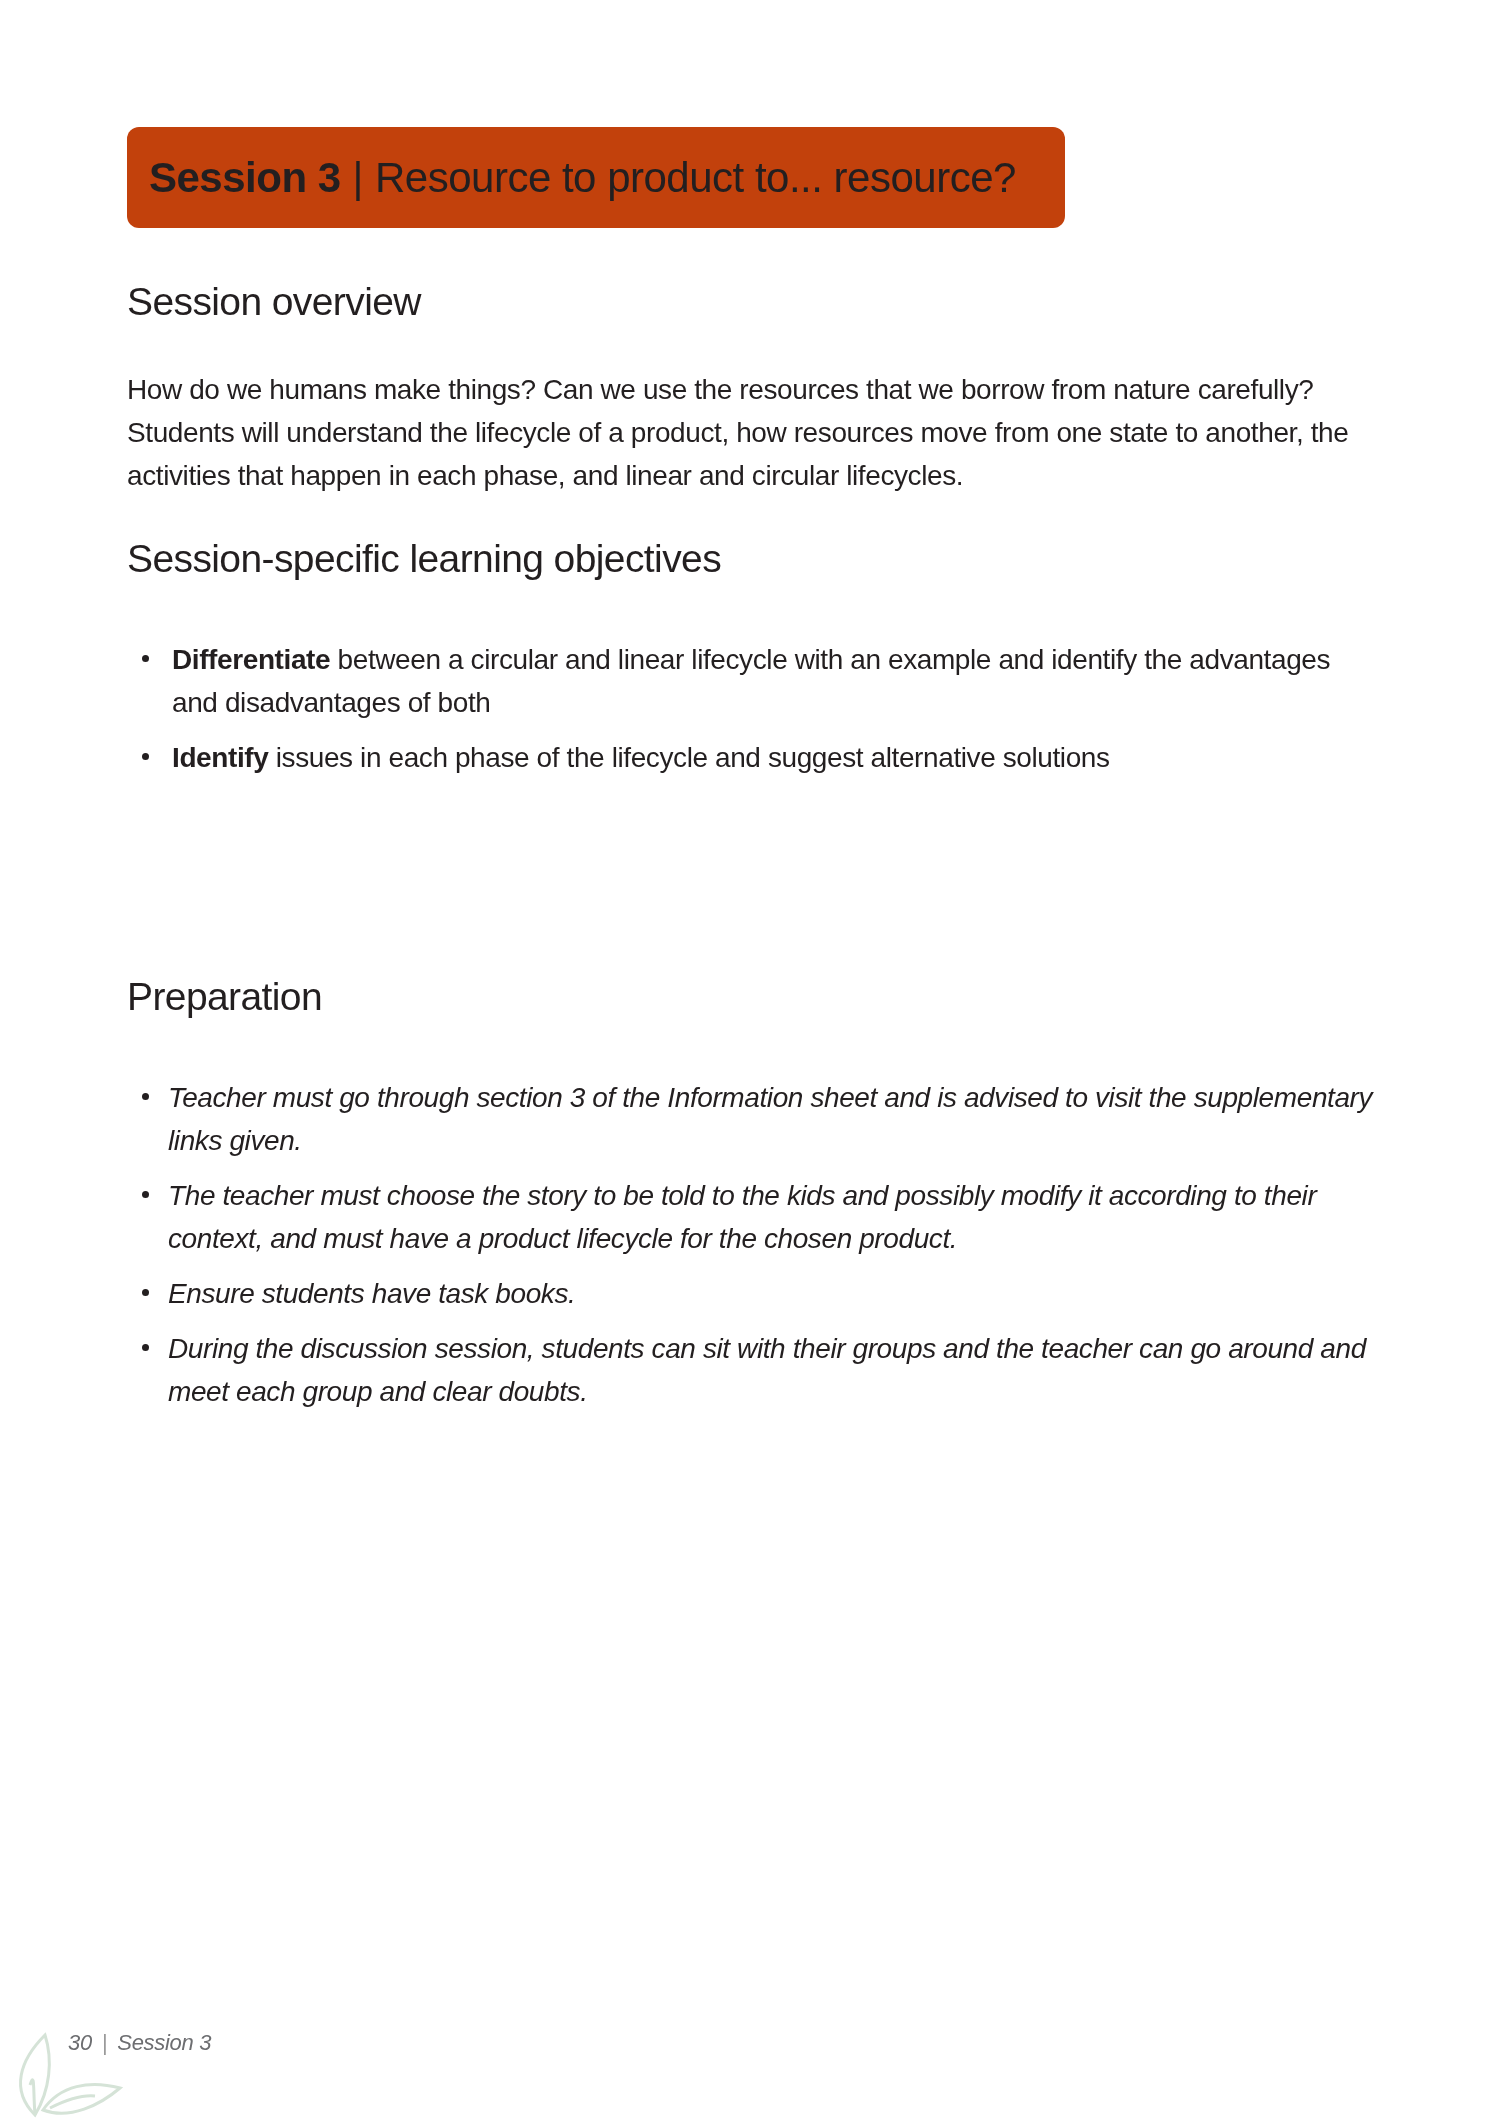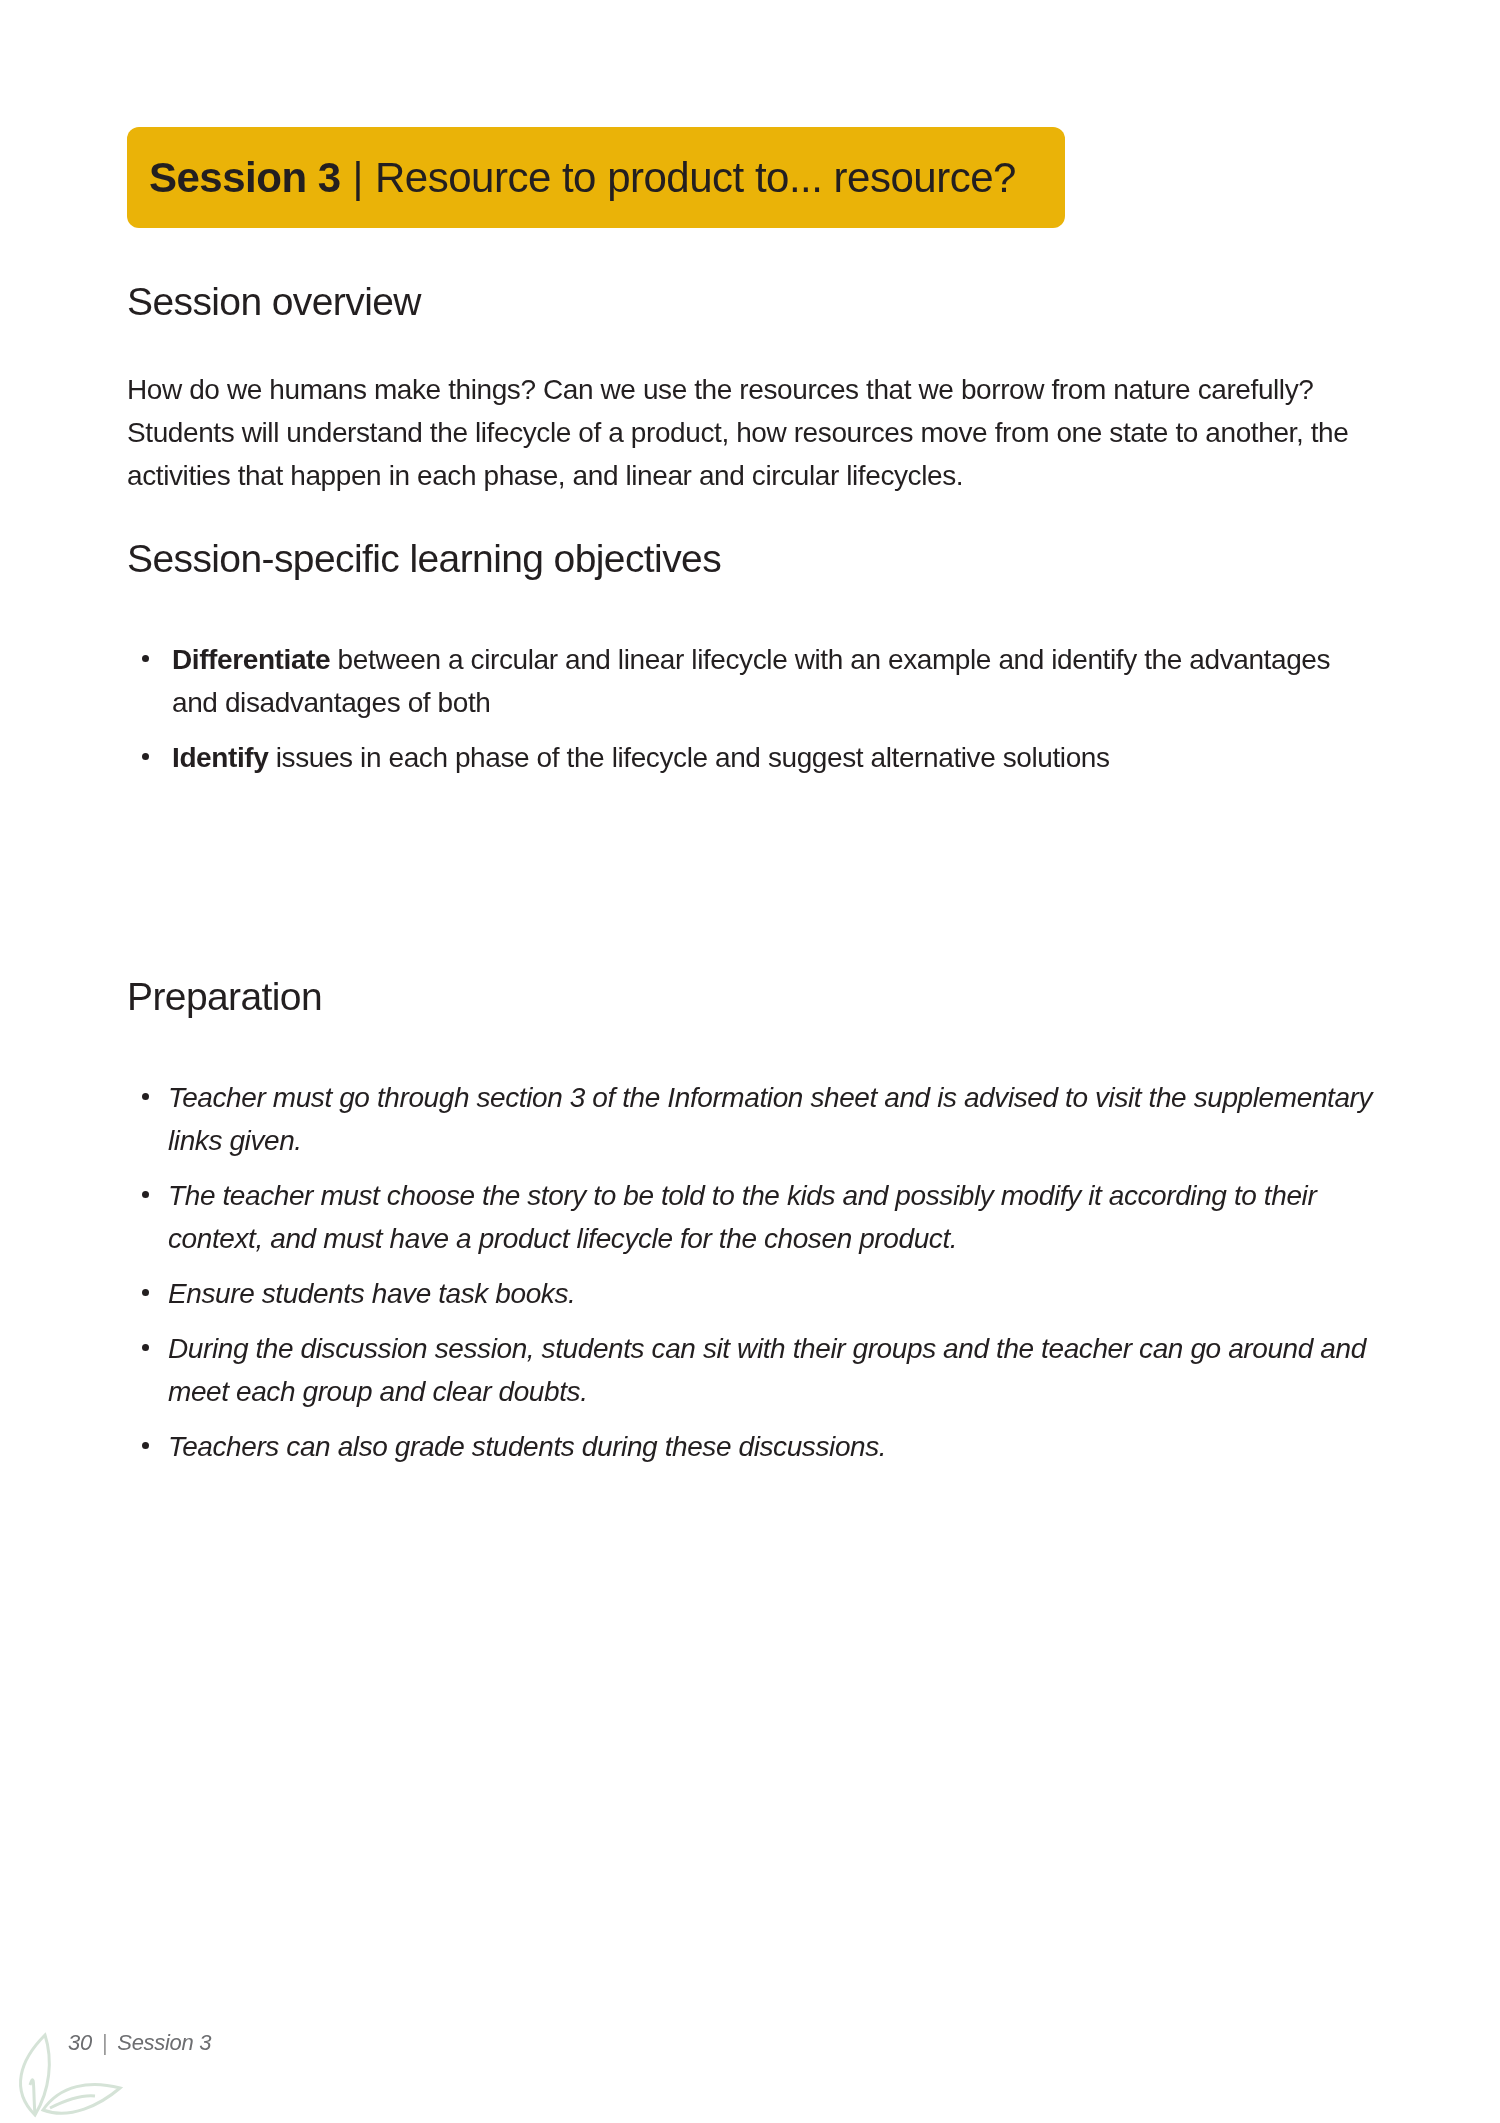--- a/index.html
+++ b/index.html
@@ -1,19 +1,19 @@
 <!DOCTYPE html>
 <html><head>
 <meta charset="utf-8">
 <style>
   html, body { margin: 0; padding: 0; background: #ffffff; }
   body { width: 1500px; height: 2123px; position: relative; overflow: hidden;
          font-family: "Liberation Sans", "DejaVu Sans", sans-serif; color: #231f20; }
   .title-box { position: absolute; left: 127px; top: 127px; width: 938px; height: 101px;
-               background: #eab308; border-radius: 12px; display: flex; align-items: center; }
+               background: #c2410c; border-radius: 12px; display: flex; align-items: center; }
   .title-box .t { margin-left: 22px; font-size: 42px; color: #231f20; letter-spacing: -0.5px; }
   .title-box .b { font-weight: bold; }
   .title-box .sep { margin: 0 12px; font-weight: normal; }
   h2 { position: absolute; left: 127px; margin: 0; font-weight: normal; font-size: 39px;
        color: #231f20; letter-spacing: -0.6px; }
   .para { position: absolute; left: 127px; width: 1230px; font-size: 28px; line-height: 43px;
           letter-spacing: -0.4px; margin: 0; }
   ul.bl { position: absolute; left: 127px; width: 1250px; margin: 0; padding: 0; list-style: none; }
   ul.bl li { position: relative; font-size: 28px; line-height: 43px; letter-spacing: -0.4px;
              margin-bottom: 12px; }
@@ -42,21 +42,20 @@
   <li><span class="dot"></span><b>Differentiate</b><span> between a circular and linear lifecycle with an example and identify the advantages and disadvantages of both</span></li>
   <li><span class="dot"></span><b>Identify</b><span> issues in each phase of the lifecycle and suggest alternative solutions</span></li>
 </ul>
 
 <h2 style="top:975px;">Preparation</h2>
 <ul class="bl prep" style="top:1076px;">
   <li><span class="dot"></span><span>Teacher must go through section 3 of the Information sheet and is advised to visit the supplementary links given.</span></li>
   <li><span class="dot"></span><span>The teacher must choose the story to be told to the kids and possibly modify it according to their context, and must have a product lifecycle for the chosen product.</span></li>
   <li><span class="dot"></span><span>Ensure students have task books.</span></li>
   <li><span class="dot"></span><span>During the discussion session, students can sit with their groups and the teacher can go around and meet each group and clear doubts.</span></li>
-  <li><span class="dot"></span><span>Teachers can also grade students during these discussions.</span></li>
 </ul>
 
 <svg class="leaf" viewBox="0 0 120 100">
   <path d="M40 15 C15 40, 5 70, 30 95 C45 70, 48 40, 40 15 Z" fill="none" stroke="#d5e3d7" stroke-width="3"></path>
   <path d="M30 95 C28 70, 30 50, 25 65" fill="none" stroke="#d5e3d7" stroke-width="3"></path>
   <path d="M38 90 C55 65, 85 60, 115 68 C95 85, 65 100, 38 90 Z" fill="none" stroke="#d5e3d7" stroke-width="3"></path>
   <path d="M45 88 C65 78, 80 75, 90 76" fill="none" stroke="#d5e3d7" stroke-width="3"></path>
 </svg>
 
 <div class="footer">

